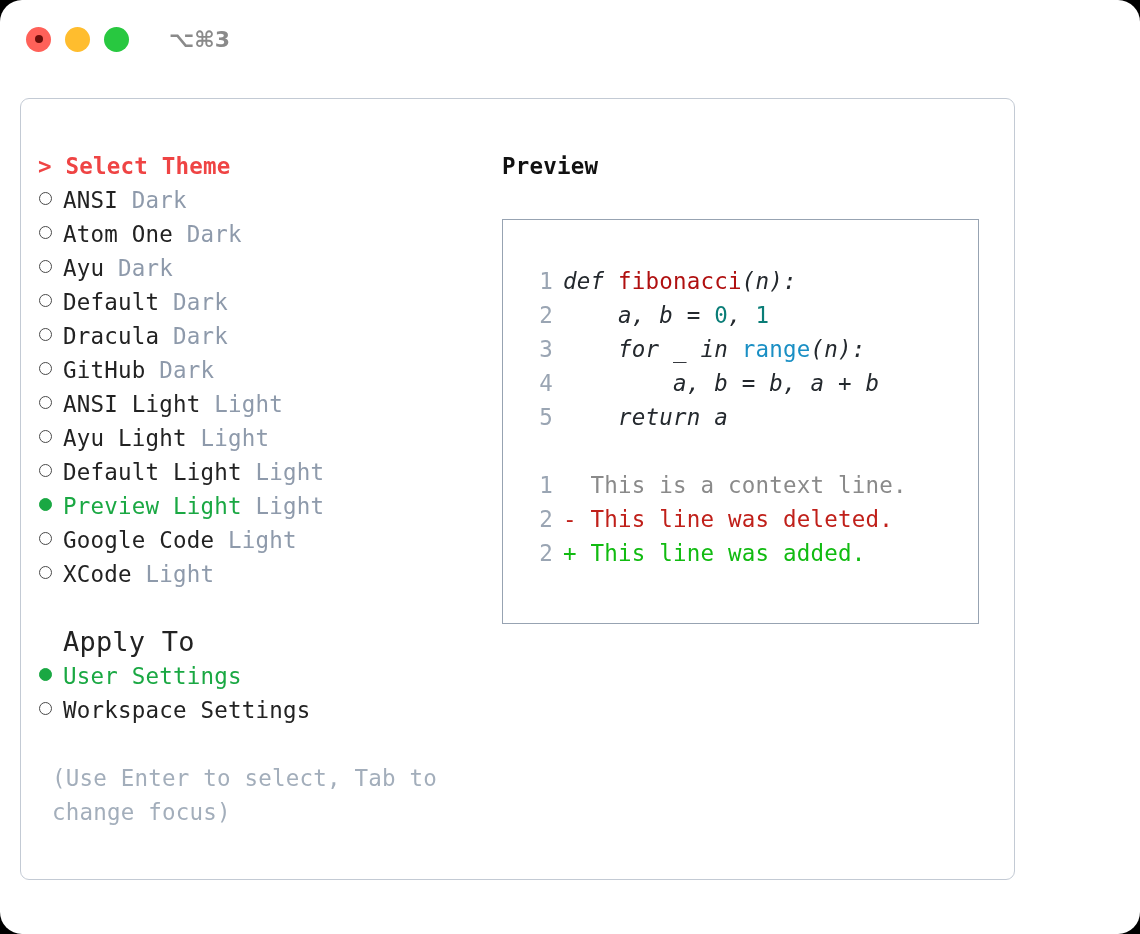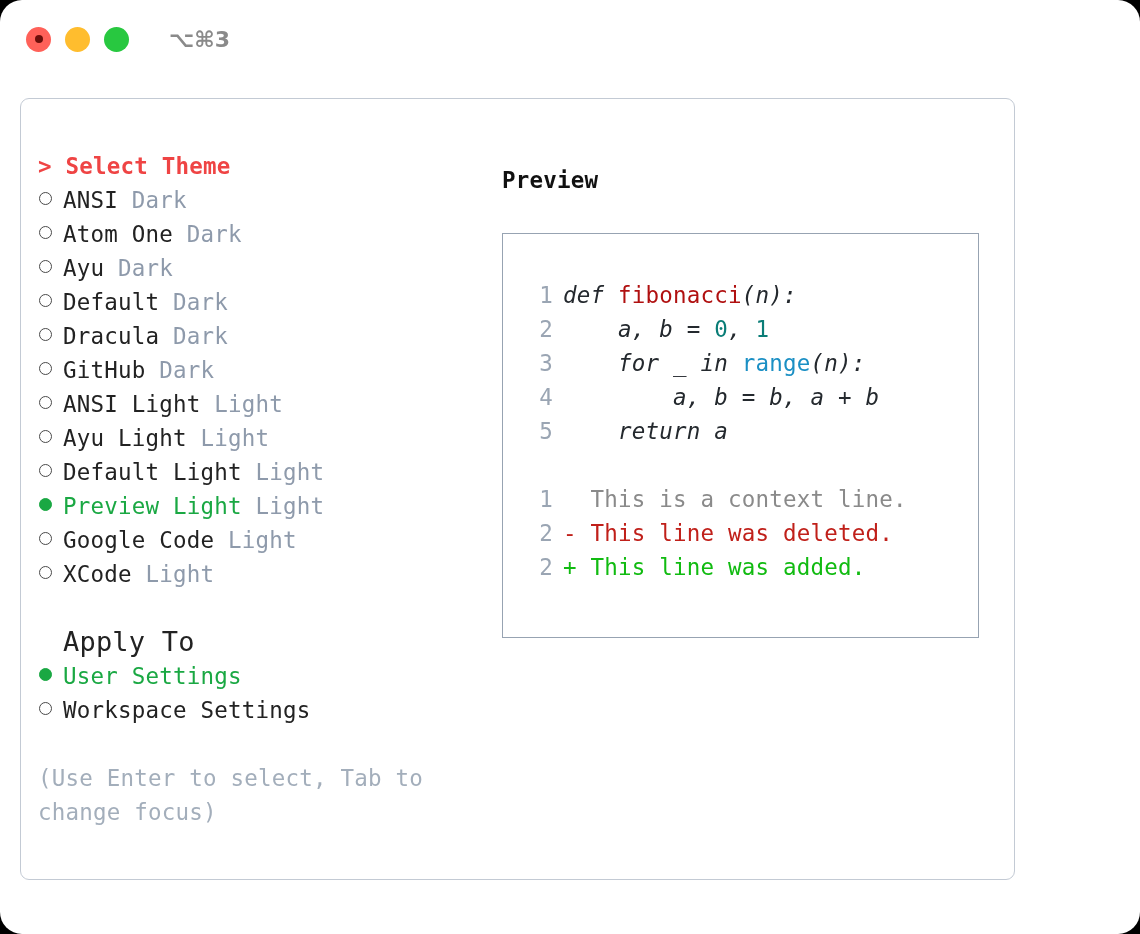--- a/index.html
+++ b/index.html
@@ -135,36 +135,36 @@
 
   .spacer-sm { height: 34px; }
 
   .hint {
     margin-top: 34px;
     font-size: 22.5px;
     line-height: 34px;
     color: #a3aebb;
     width: 400px;
     letter-spacing: 0.2px;
+    margin-left: 14px;
   }
 
   
   .right-col {
     position: absolute;
     left: 481px;
     top: 50px;
     width: 490px;
   }
   .preview-title {
     font-size: 22.5px;
     font-weight: 700;
     color: #111111;
     line-height: 34px;
     letter-spacing: 0.2px;
-    margin-top: 14px;
   }
   .preview-box {
     margin-top: 36px;
     width: 477px;
     height: 405px;
     border: 1.8px solid #97a3b2;
     background: #ffffff;
     padding: 44px 0 0 0;
   }
 

